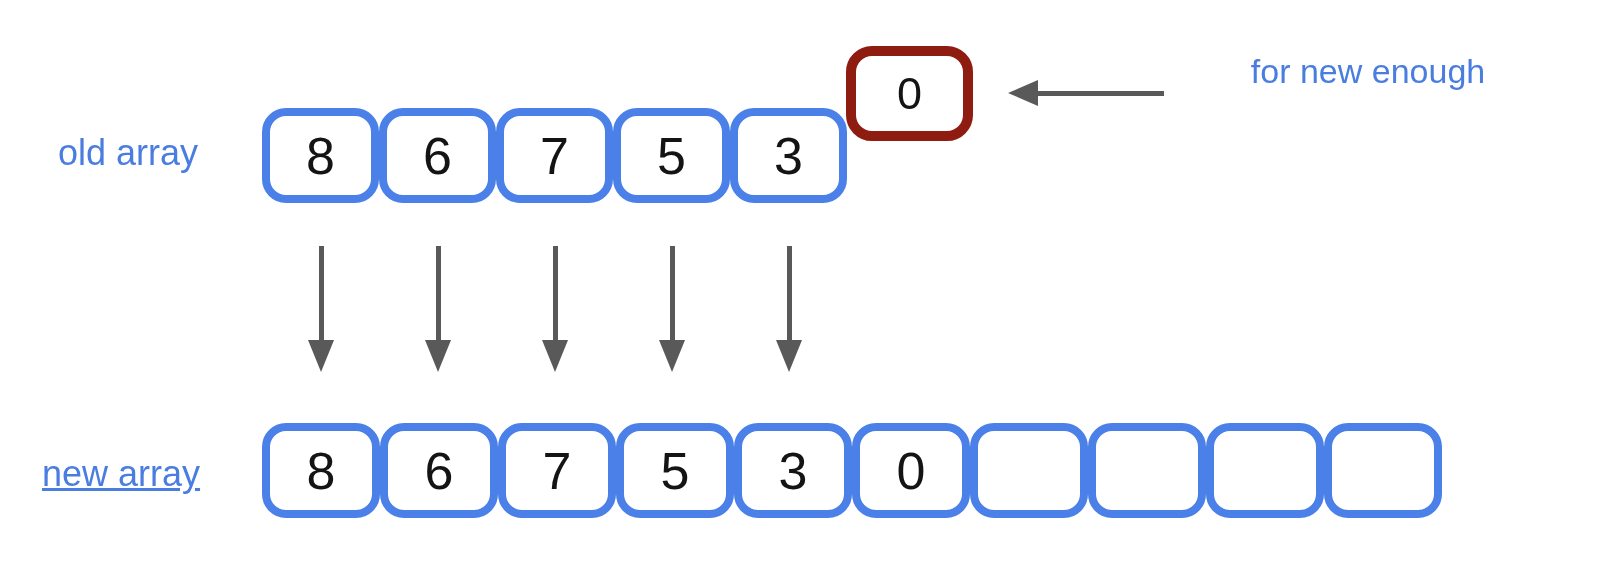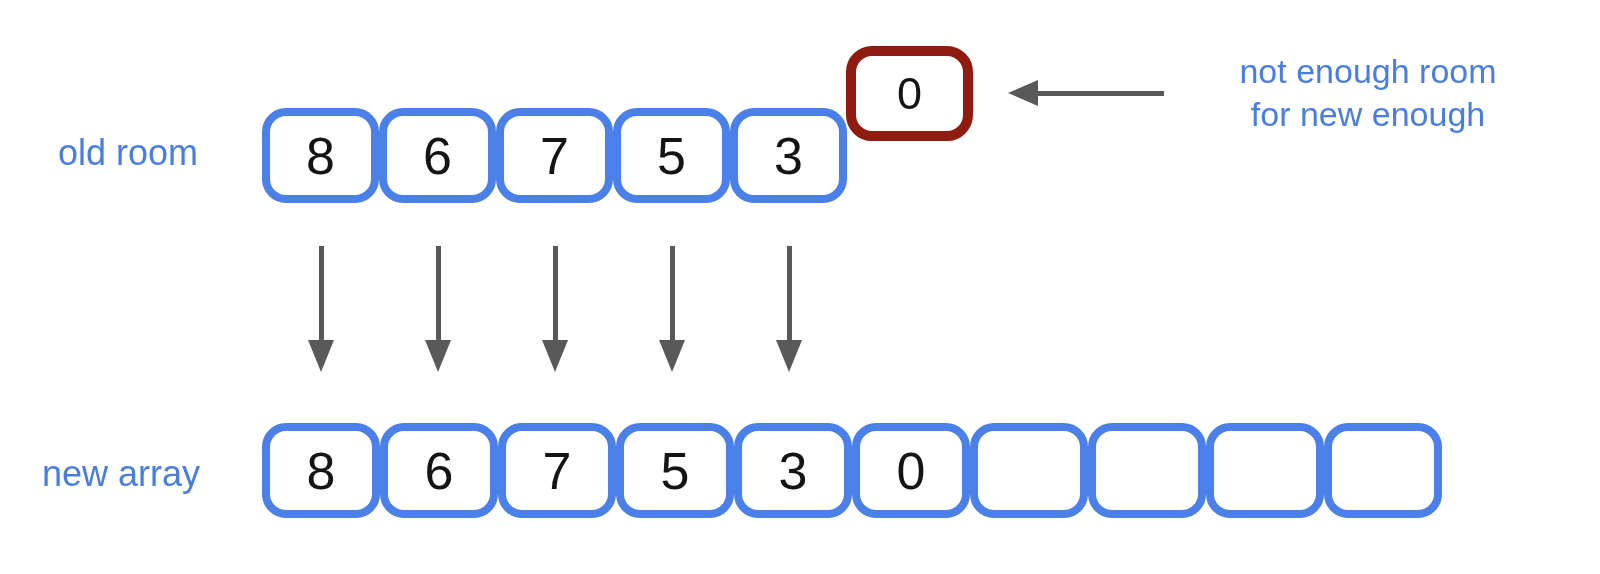--- a/index.html
+++ b/index.html
@@ -93,41 +93,40 @@
     color:var(--blue-text);
     font-size:34px;
     line-height:43px;
   }
 </style>
 </head>
 <body>
 
 <div class="canvas">
 
-  <div class="label" style="left:58px;top:132px;">old room</div>
+  <div class="label" style="left:58px;top:132px;">old array</div>
 
   <div class="row row-old" style="left:262px;top:108px;">
       <div class="cell">8</div>
       <div class="cell">6</div>
       <div class="cell">7</div>
       <div class="cell">5</div>
       <div class="cell">3</div>
     </div>
 
   <div class="overflow-box">
     <span>0</span>
   </div>
 
   <div class="left-arrow">
     <div class="shaft"></div>
     <div class="head"></div>
   </div>
 
   <div class="annotation">
-    <div>not enough room</div>
     <div>for new enough</div>
   </div>
 
   <div class="down-arrow" style="left:307px;">
     <div class="shaft"></div>
     <div class="head"></div>
   </div>
   <div class="down-arrow" style="left:424px;">
     <div class="shaft"></div>
     <div class="head"></div>
@@ -138,21 +137,21 @@
   </div>
   <div class="down-arrow" style="left:658px;">
     <div class="shaft"></div>
     <div class="head"></div>
   </div>
   <div class="down-arrow" style="left:775px;">
     <div class="shaft"></div>
     <div class="head"></div>
   </div>
 
-  <div class="label" style="left:42px;top:453px;">new array</div>
+  <div class="label" style="left:42px;top:453px;text-decoration:underline;">new array</div>
 
   <div class="row row-new" style="left:262px;top:423px;">
       <div class="cell">8</div>
       <div class="cell">6</div>
       <div class="cell">7</div>
       <div class="cell">5</div>
       <div class="cell">3</div>
       <div class="cell">0</div>
       <div class="cell"></div>
       <div class="cell"></div>

